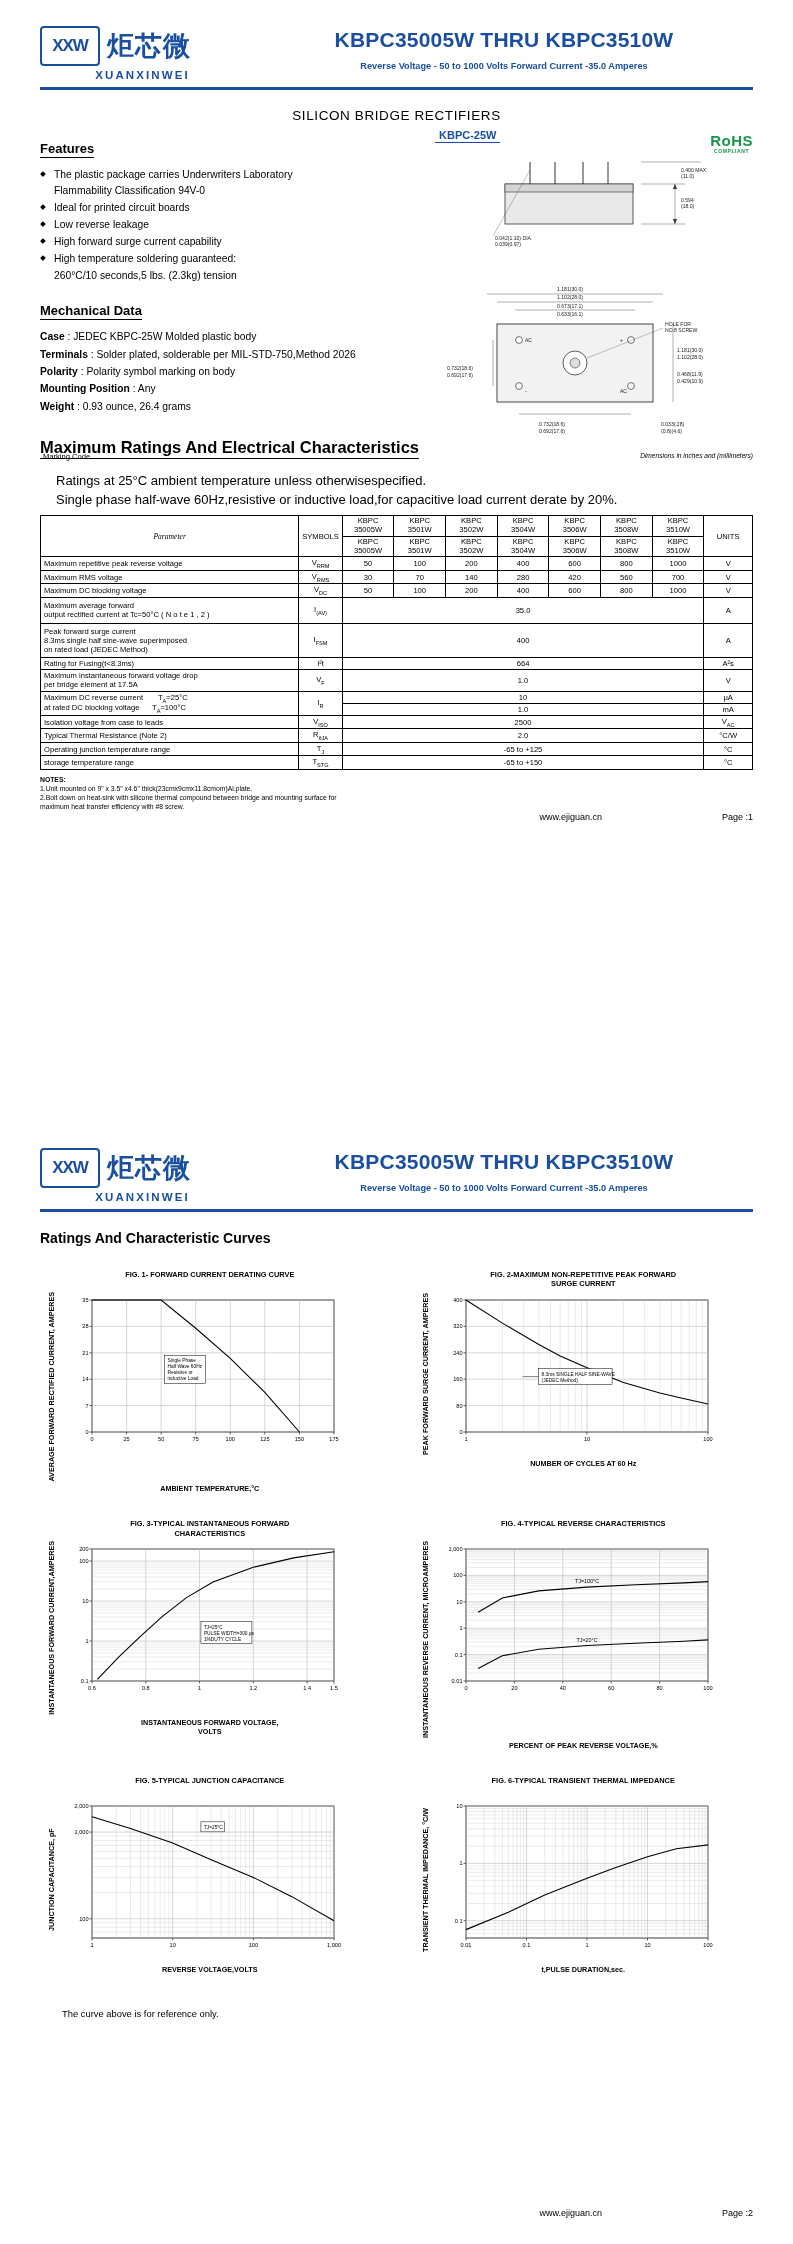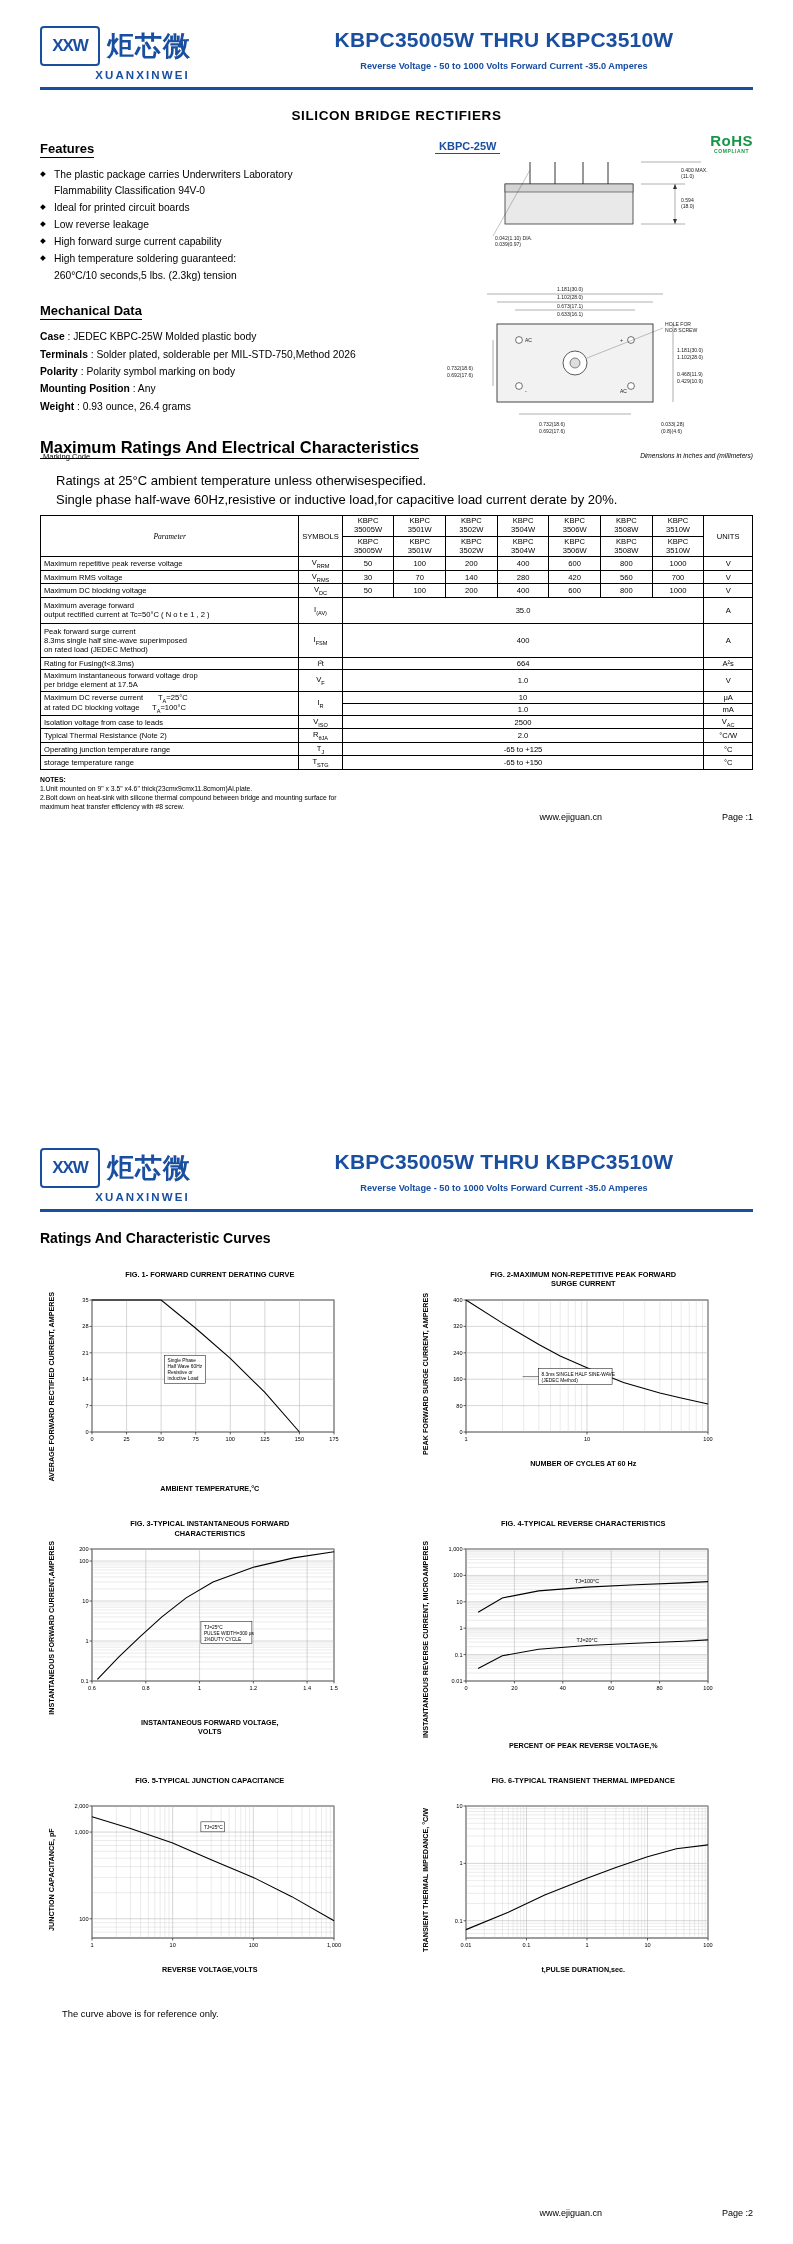--- a/index.html
+++ b/index.html
@@ -70,21 +70,21 @@
   }
   .hr-blue {
     height: 2.5px;
     background: #1a4fa0;
     margin-top: 6px;
   }
 
   .sect-title {
     text-align: center;
     font-size: 13.5px;
-    font-weight: bold;
+    font-weight: normal;
     letter-spacing: 0.6px;
     margin-top: 18px;
     color: #000;
   }
 
   
   .h2 {
     font-size: 13px;
     font-weight: bold;
     display: inline-block;
@@ -119,21 +119,21 @@
 
   
   .drawings {
     position: absolute;
     right: 40px;
     top: 118px;
     width: 318px;
   }
   .pkg-head {
     display: flex;
-    align-items: flex-end;
+    align-items: center;
     justify-content: space-between;
   }
   .pkg-name {
     font-size: 11px;
     font-weight: bold;
     color: #1a4fa0;
     border-bottom: 1.4px solid #1a4fa0;
     padding: 0 4px 1px 4px;
   }
   .rohs {

